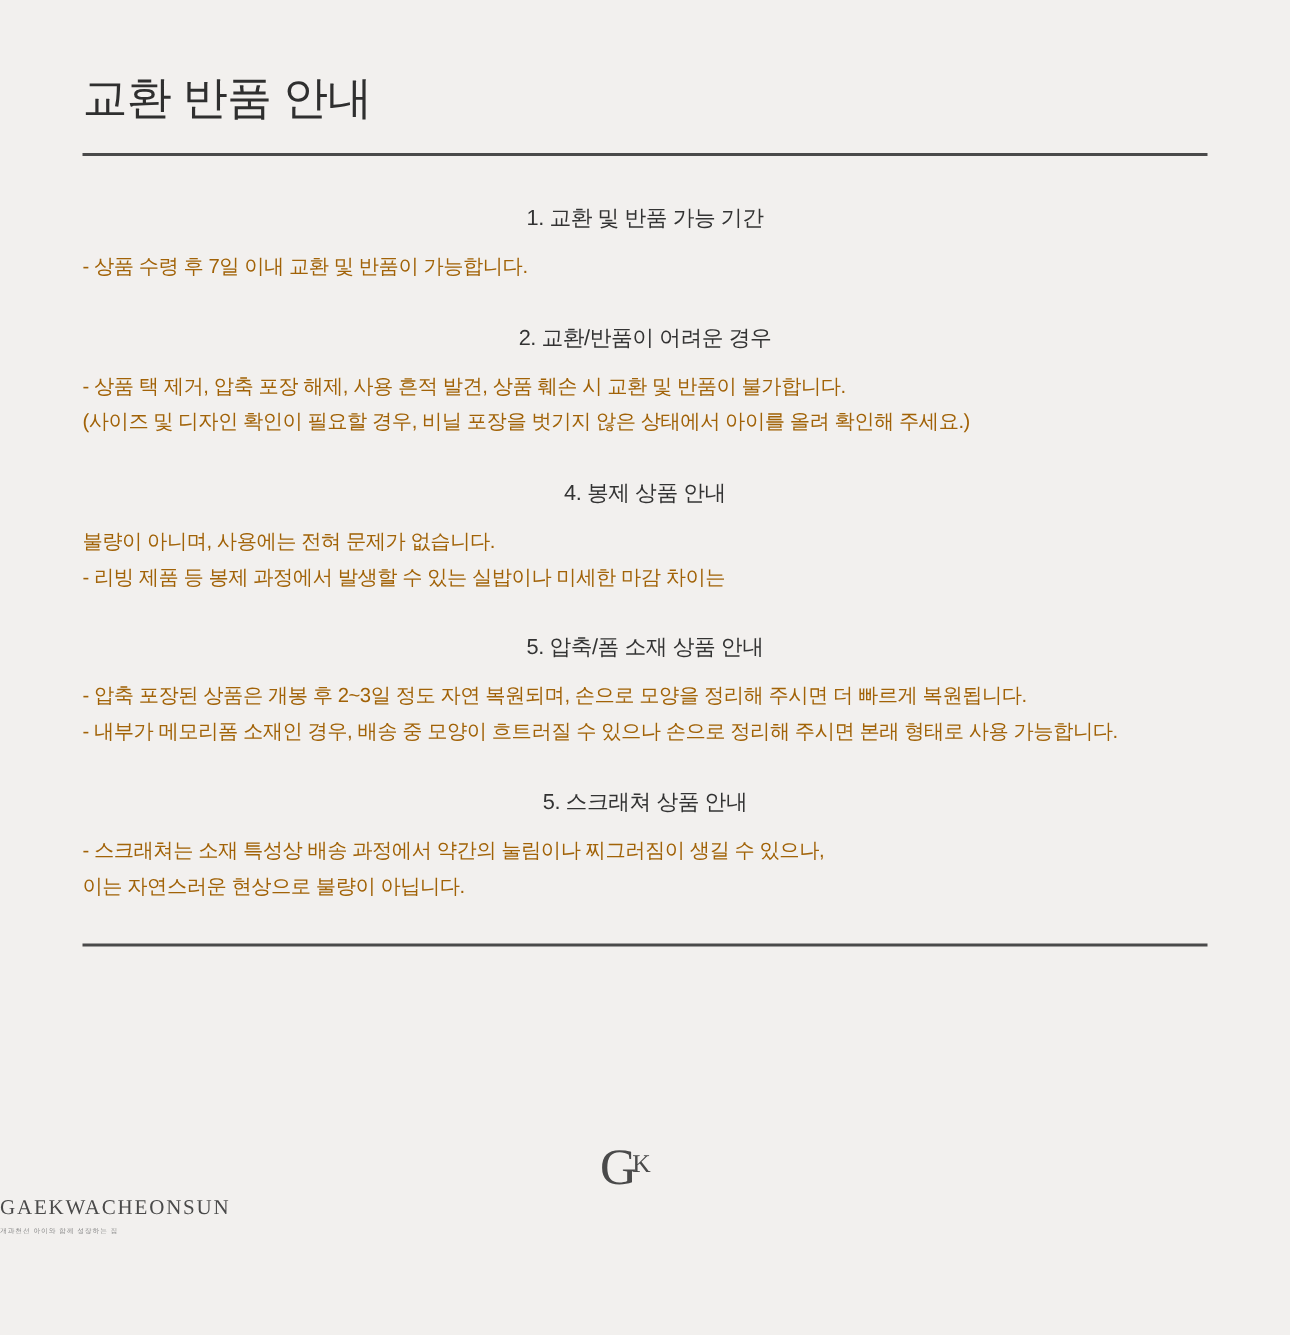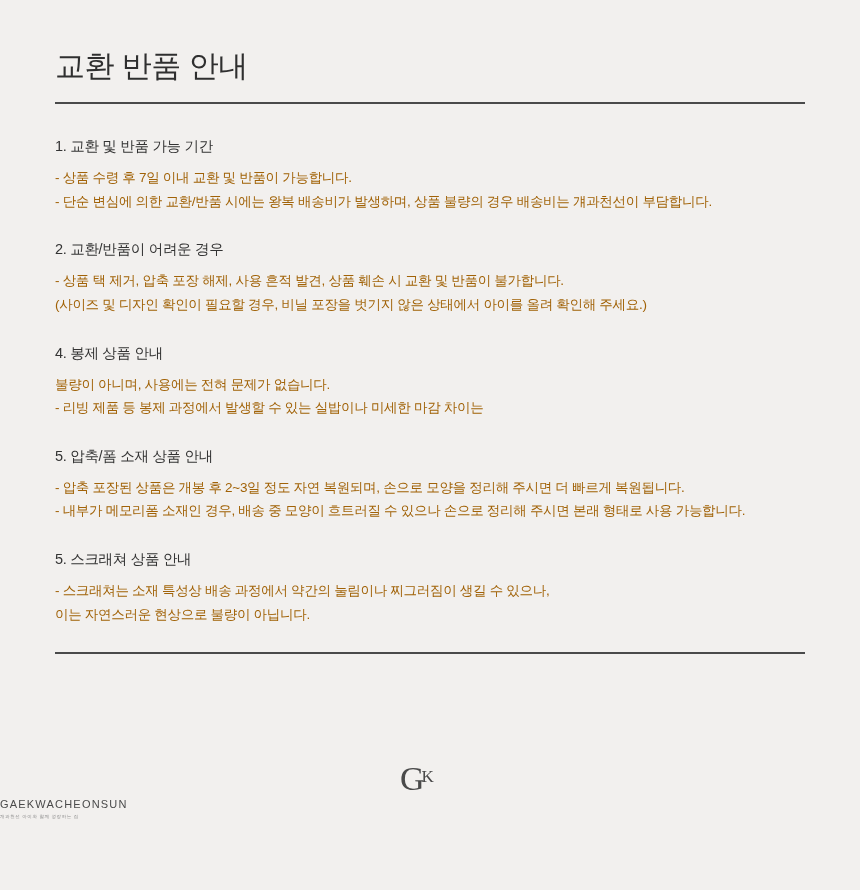--- a/index.html
+++ b/index.html
@@ -49,20 +49,21 @@
   .section:last-of-type {
     margin-bottom: 10px;
   }
   .section-heading {
     font-size: 14.5px;
     font-weight: 400;
     color: #333333;
     margin: 0 0 9px 0;
     letter-spacing: -0.3px;
     line-height: 1.45;
+    text-align: center;
   }
   .section-line {
     font-size: 13.5px;
     color: #a16207;
     letter-spacing: -0.3px;
     line-height: 1.75;
     margin: 0;
   }
   .footer-logo {
     position: absolute;
@@ -89,22 +90,22 @@
   .logo-mark .k {
     font-family: "Liberation Serif", serif;
     font-size: 17px;
     line-height: 17px;
     color: #4a4a4a;
     position: relative;
     top: -8px;
     left: -3px;
   }
   .logo-name {
-    font-family: Liberation Sans, sans-serif;
-    font-size: 11px;
+    font-family: Liberation Serif, serif;
+    font-size: 14px;
     letter-spacing: 1.2px;
     color: #4a4a4a;
     margin-top: 2px;
   }
   .logo-tagline {
     font-family: "Liberation Sans", sans-serif;
     font-size: 4.5px;
     letter-spacing: 0.6px;
     color: #8b8b8b;
     margin-top: 4px;
@@ -115,21 +116,20 @@
 
 <div class="page">
   <div class="content">
 
     <h1 class="page-title">교환 반품 안내</h1>
     <div class="rule-top"></div>
 
     <div class="section">
       <p class="section-heading">1. 교환 및 반품 가능 기간</p>
       <p class="section-line">- 상품 수령 후 7일 이내 교환 및 반품이 가능합니다.</p>
-      <p class="section-line">- 단순 변심에 의한 교환/반품 시에는 왕복 배송비가 발생하며, 상품 불량의 경우 배송비는 걔과천선이 부담합니다.</p>
     </div>
 
     <div class="section">
       <p class="section-heading">2. 교환/반품이 어려운 경우</p>
       <p class="section-line">- 상품 택 제거, 압축 포장 해제, 사용 흔적 발견, 상품 훼손 시 교환 및 반품이 불가합니다.</p>
       <p class="section-line">(사이즈 및 디자인 확인이 필요할 경우, 비닐 포장을 벗기지 않은 상태에서 아이를 올려 확인해 주세요.)</p>
     </div>
 
     <div class="section">
       <p class="section-heading">4. 봉제 상품 안내</p>

